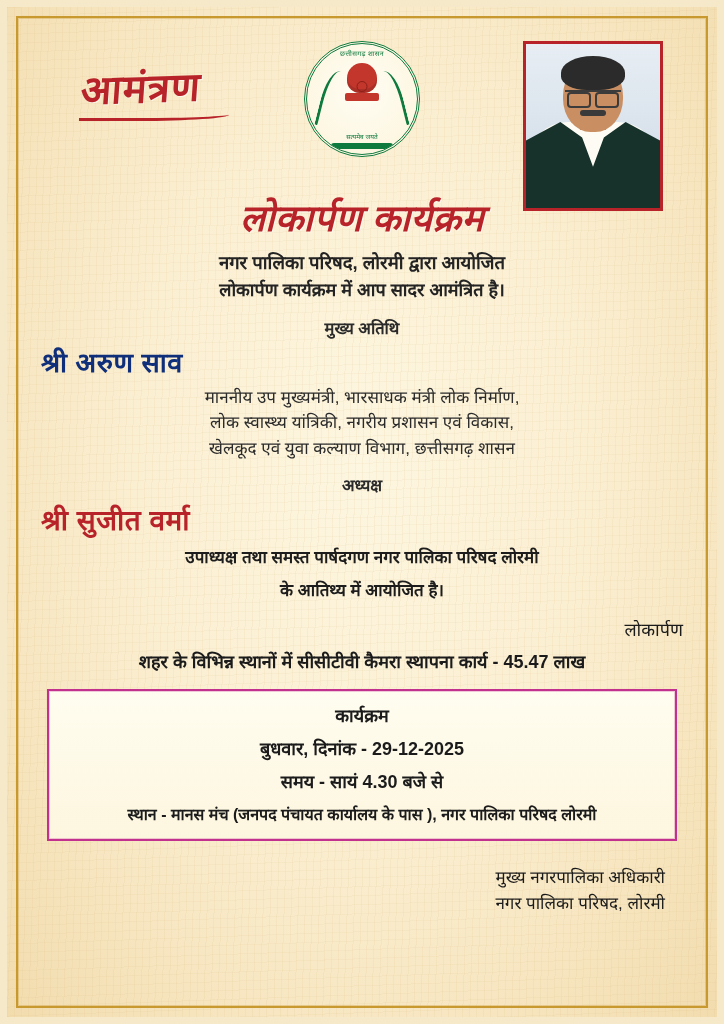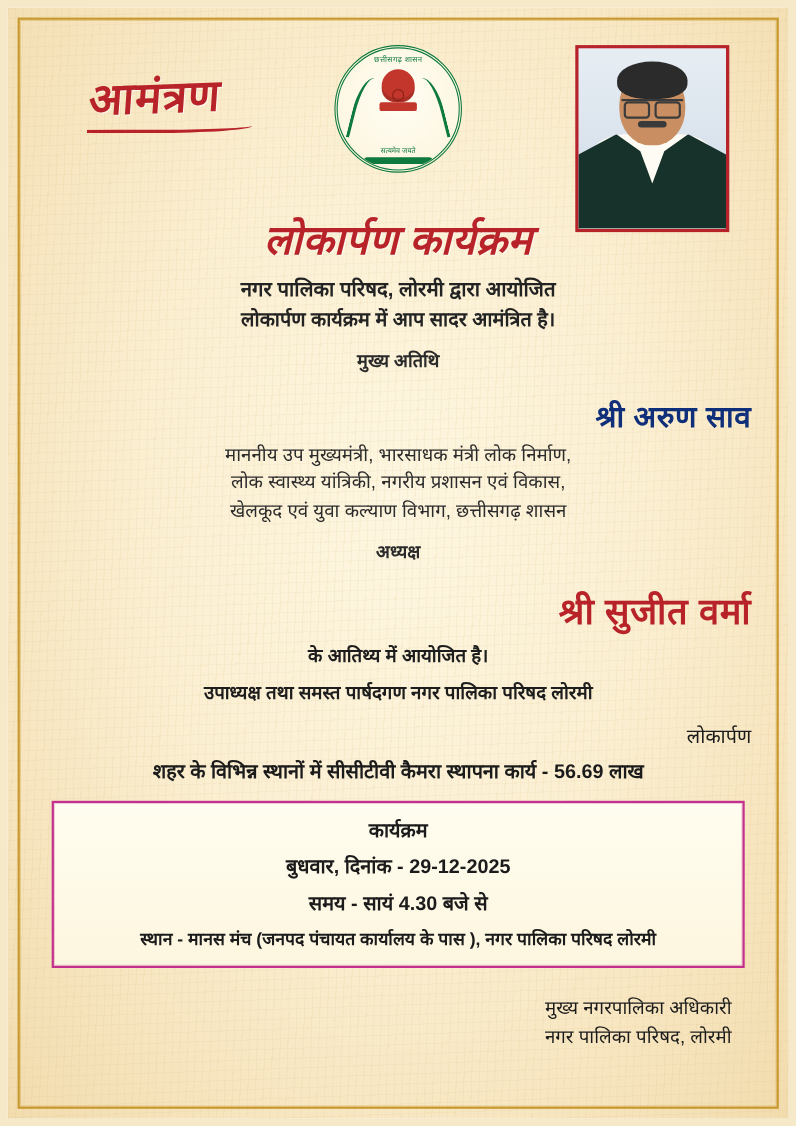--- a/index.html
+++ b/index.html
@@ -288,30 +288,30 @@
     margin-top: 2px;
   }
   .label {
     text-align: center;
     font-size: 16.5px;
     color: #2a2a2a;
     margin-top: 12px;
     font-weight: bold;
   }
   .name {
-    text-align: right;
+    text-align: left;
     font-size: 27px;
     font-weight: bold;
     color: #0f2f7a;
-    margin-top: 20px;
+    margin-top: 4px;
     letter-spacing: .5px;
   }
   .name.red {
     color: #b8232a;
-    font-size: 33px;
+    font-size: 28px;
   }
   .desc {
     text-align: center;
     font-size: 17px;
     color: #2b2b2b;
     line-height: 1.5;
     margin-top: 5px;
   }
   .desc-row { display: block; }
   .bold-line {
@@ -426,25 +426,25 @@
     <div class="name">श्री अरुण साव</div>
     <div class="desc">
       <span class="desc-row">माननीय उप मुख्यमंत्री, भारसाधक मंत्री लोक निर्माण,</span>
       <span class="desc-row">लोक स्वास्थ्य यांत्रिकी, नगरीय प्रशासन एवं विकास,</span>
       <span class="desc-row">खेलकूद एवं युवा कल्याण विभाग, छत्तीसगढ़ शासन</span>
     </div>
 
     <div class="label">अध्यक्ष</div>
     <div class="name red">श्री सुजीत वर्मा</div>
 
+    <div class="bold-line">उपाध्यक्ष तथा समस्त पार्षदगण नगर पालिका परिषद लोरमी</div>
     <div class="bold-line">के आतिथ्य में आयोजित है।</div>
-    <div class="bold-line">उपाध्यक्ष तथा समस्त पार्षदगण नगर पालिका परिषद लोरमी</div>
 
     <div class="section-head">लोकार्पण</div>
-    <div class="work-item">शहर के विभिन्न स्थानों में सीसीटीवी कैमरा स्थापना कार्य - 56.69 लाख</div>
+    <div class="work-item">शहर के विभिन्न स्थानों में सीसीटीवी कैमरा स्थापना कार्य - 45.47 लाख</div>
 
     <div class="program-box">
       <div class="program-title">कार्यक्रम</div>
       <div class="program-line">बुधवार, दिनांक - 29-12-2025</div>
       <div class="program-line">समय - सायं 4.30 बजे से</div>
       <div class="program-line small">स्थान - मानस मंच (जनपद पंचायत कार्यालय के पास ), नगर पालिका परिषद लोरमी</div>
     </div>
 
     <div class="footer">
       <div>मुख्य नगरपालिका अधिकारी</div>

